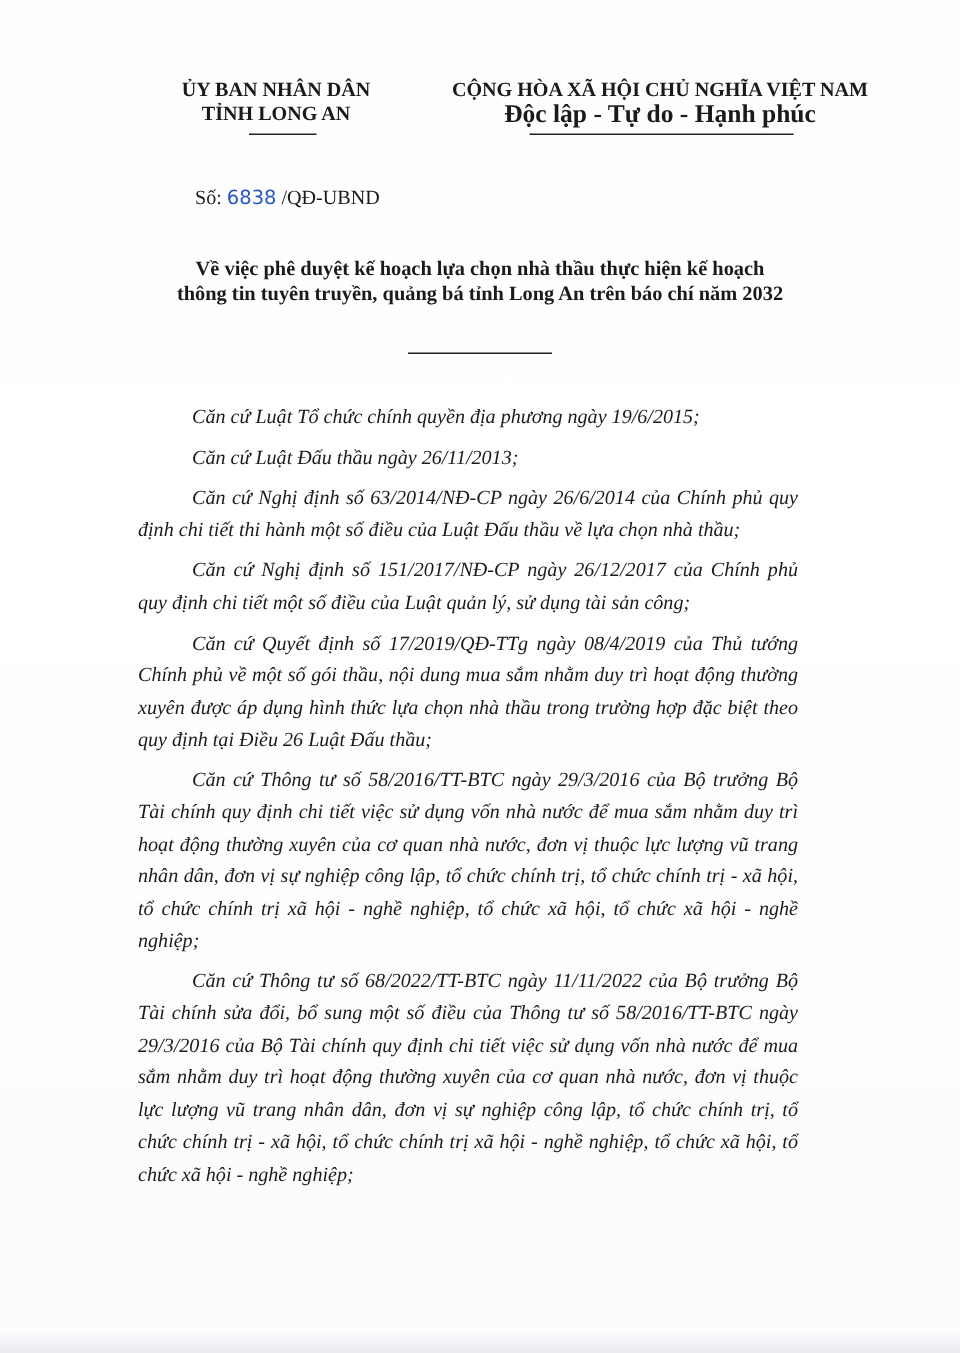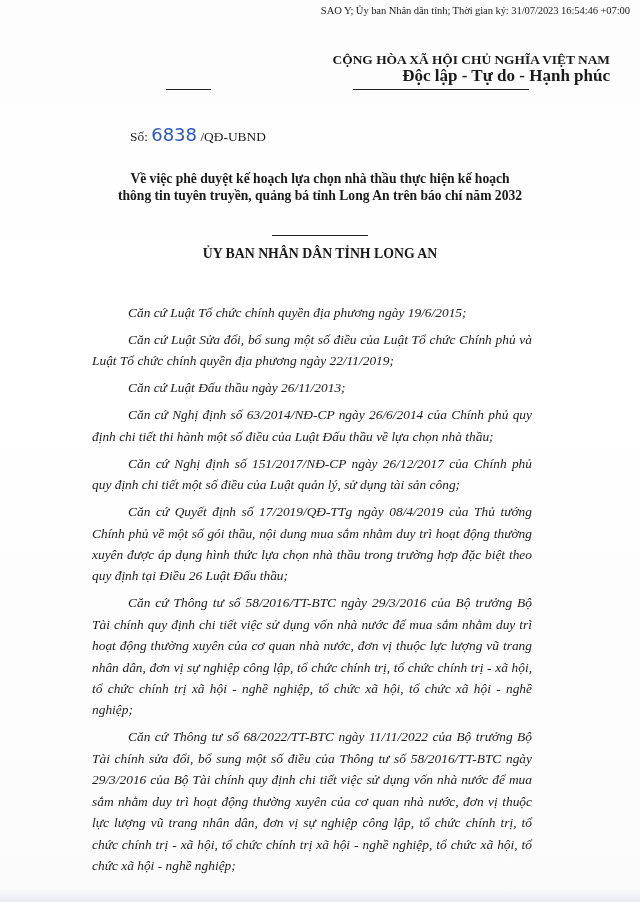--- a/index.html
+++ b/index.html
@@ -43,21 +43,21 @@
       width: 160px;
       text-align: center;
       font-weight: bold;
       font-size: 13.4px;
       line-height: 16px;
     }
     .right-col {
       position: absolute;
       left: 270px;
       width: 340px;
-      text-align: right;
+      text-align: center;
       font-weight: bold;
       font-size: 13.4px;
       line-height: 16px;
     }
     .right-col .motto {
       font-size: 17px;
     }
     .rule {
       position: absolute;
       height: 1px;
@@ -69,21 +69,21 @@
       position: absolute;
       top: 124px;
       left: 130px;
       font-size: 13.4px;
       white-space: nowrap;
     }
     .docno .ink, .date .ink {
       color: #2a56c0;
       font-family: "DejaVu Sans", sans-serif;
       font-style: normal;
-      font-size: 18px;
+      font-size: 13px;
     }
     .date {
       position: absolute;
       top: 124px;
       left: 328px;
       font-size: 13.4px;
       font-style: italic;
       white-space: nowrap;
     }
     .title-block {
@@ -110,42 +110,44 @@
       font-size: 13.8px;
     }
     .body {
       position: absolute;
       top: 267px;
       left: 92px;
       width: 440px;
       font-style: italic;
       font-size: 13.4px;
       line-height: 21.4px;
-      margin-top: 35px;
     }
     .body p {
       margin: 0 0 5.6px 0;
       text-indent: 36px;
       text-align: justify;
     }
     .shadow-bottom {
       position: absolute;
       left: 0; bottom: 0;
       width: 640px; height: 14px;
       background: linear-gradient(180deg, rgba(255,255,255,0) 0%, rgba(225,228,236,0.7) 100%);
     }
   </style>
 </head>
 <body>
 
 <div class="page">
 
-  <div class="stamp">SAO Y; Ủy ban Nhân dân tỉnh; Thời gian ký: 31/07/2023 16:54:46 +07:00</div>
 
   <div class="header">
+    <div class="left-col">
+      <div>ỦY BAN NHÂN DÂN</div>
+      <div>TỈNH LONG AN</div>
+    </div>
     <div class="right-col">
       <div>CỘNG HÒA XÃ HỘI CHỦ NGHĨA VIỆT NAM</div>
       <div class="motto">Độc lập - Tự do - Hạnh phúc</div>
     </div>
   </div>
 
   <div class="rule rule-left"></div>
   <div class="rule rule-right"></div>
 
   <div class="docno">
@@ -153,25 +155,23 @@
   </div>
 
 
   <div class="title-block">
     <div>Về việc phê duyệt kế hoạch lựa chọn nhà thầu thực hiện kế hoạch</div>
     <div>thông tin tuyên truyền, quảng bá tỉnh Long An trên báo chí năm 2032</div>
   </div>
 
   <div class="rule rule-title"></div>
 
-  <div class="authority">ỦY BAN NHÂN DÂN TỈNH LONG AN</div>
 
   <div class="body">
     <p>Căn cứ Luật Tổ chức chính quyền địa phương ngày 19/6/2015;</p>
-    <p>Căn cứ Luật Sửa đổi, bổ sung một số điều của Luật Tổ chức Chính phủ và Luật Tổ chức chính quyền địa phương ngày 22/11/2019;</p>
     <p>Căn cứ Luật Đấu thầu ngày 26/11/2013;</p>
     <p>Căn cứ Nghị định số 63/2014/NĐ-CP ngày 26/6/2014 của Chính phủ quy định chi tiết thi hành một số điều của Luật Đấu thầu về lựa chọn nhà thầu;</p>
     <p>Căn cứ Nghị định số 151/2017/NĐ-CP ngày 26/12/2017 của Chính phủ quy định chi tiết một số điều của Luật quản lý, sử dụng tài sản công;</p>
     <p>Căn cứ Quyết định số 17/2019/QĐ-TTg ngày 08/4/2019 của Thủ tướng Chính phủ về một số gói thầu, nội dung mua sắm nhằm duy trì hoạt động thường xuyên được áp dụng hình thức lựa chọn nhà thầu trong trường hợp đặc biệt theo quy định tại Điều 26 Luật Đấu thầu;</p>
     <p>Căn cứ Thông tư số 58/2016/TT-BTC ngày 29/3/2016 của Bộ trưởng Bộ Tài chính quy định chi tiết việc sử dụng vốn nhà nước để mua sắm nhằm duy trì hoạt động thường xuyên của cơ quan nhà nước, đơn vị thuộc lực lượng vũ trang nhân dân, đơn vị sự nghiệp công lập, tổ chức chính trị, tổ chức chính trị - xã hội, tổ chức chính trị xã hội - nghề nghiệp, tổ chức xã hội, tổ chức xã hội - nghề nghiệp;</p>
     <p>Căn cứ Thông tư số 68/2022/TT-BTC ngày 11/11/2022 của Bộ trưởng Bộ Tài chính sửa đổi, bổ sung một số điều của Thông tư số 58/2016/TT-BTC ngày 29/3/2016 của Bộ Tài chính quy định chi tiết việc sử dụng vốn nhà nước để mua sắm nhằm duy trì hoạt động thường xuyên của cơ quan nhà nước, đơn vị thuộc lực lượng vũ trang nhân dân, đơn vị sự nghiệp công lập, tổ chức chính trị, tổ chức chính trị - xã hội, tổ chức chính trị xã hội - nghề nghiệp, tổ chức xã hội, tổ chức xã hội - nghề nghiệp;</p>
   </div>
 
   <div class="shadow-bottom"></div>
 </div>

